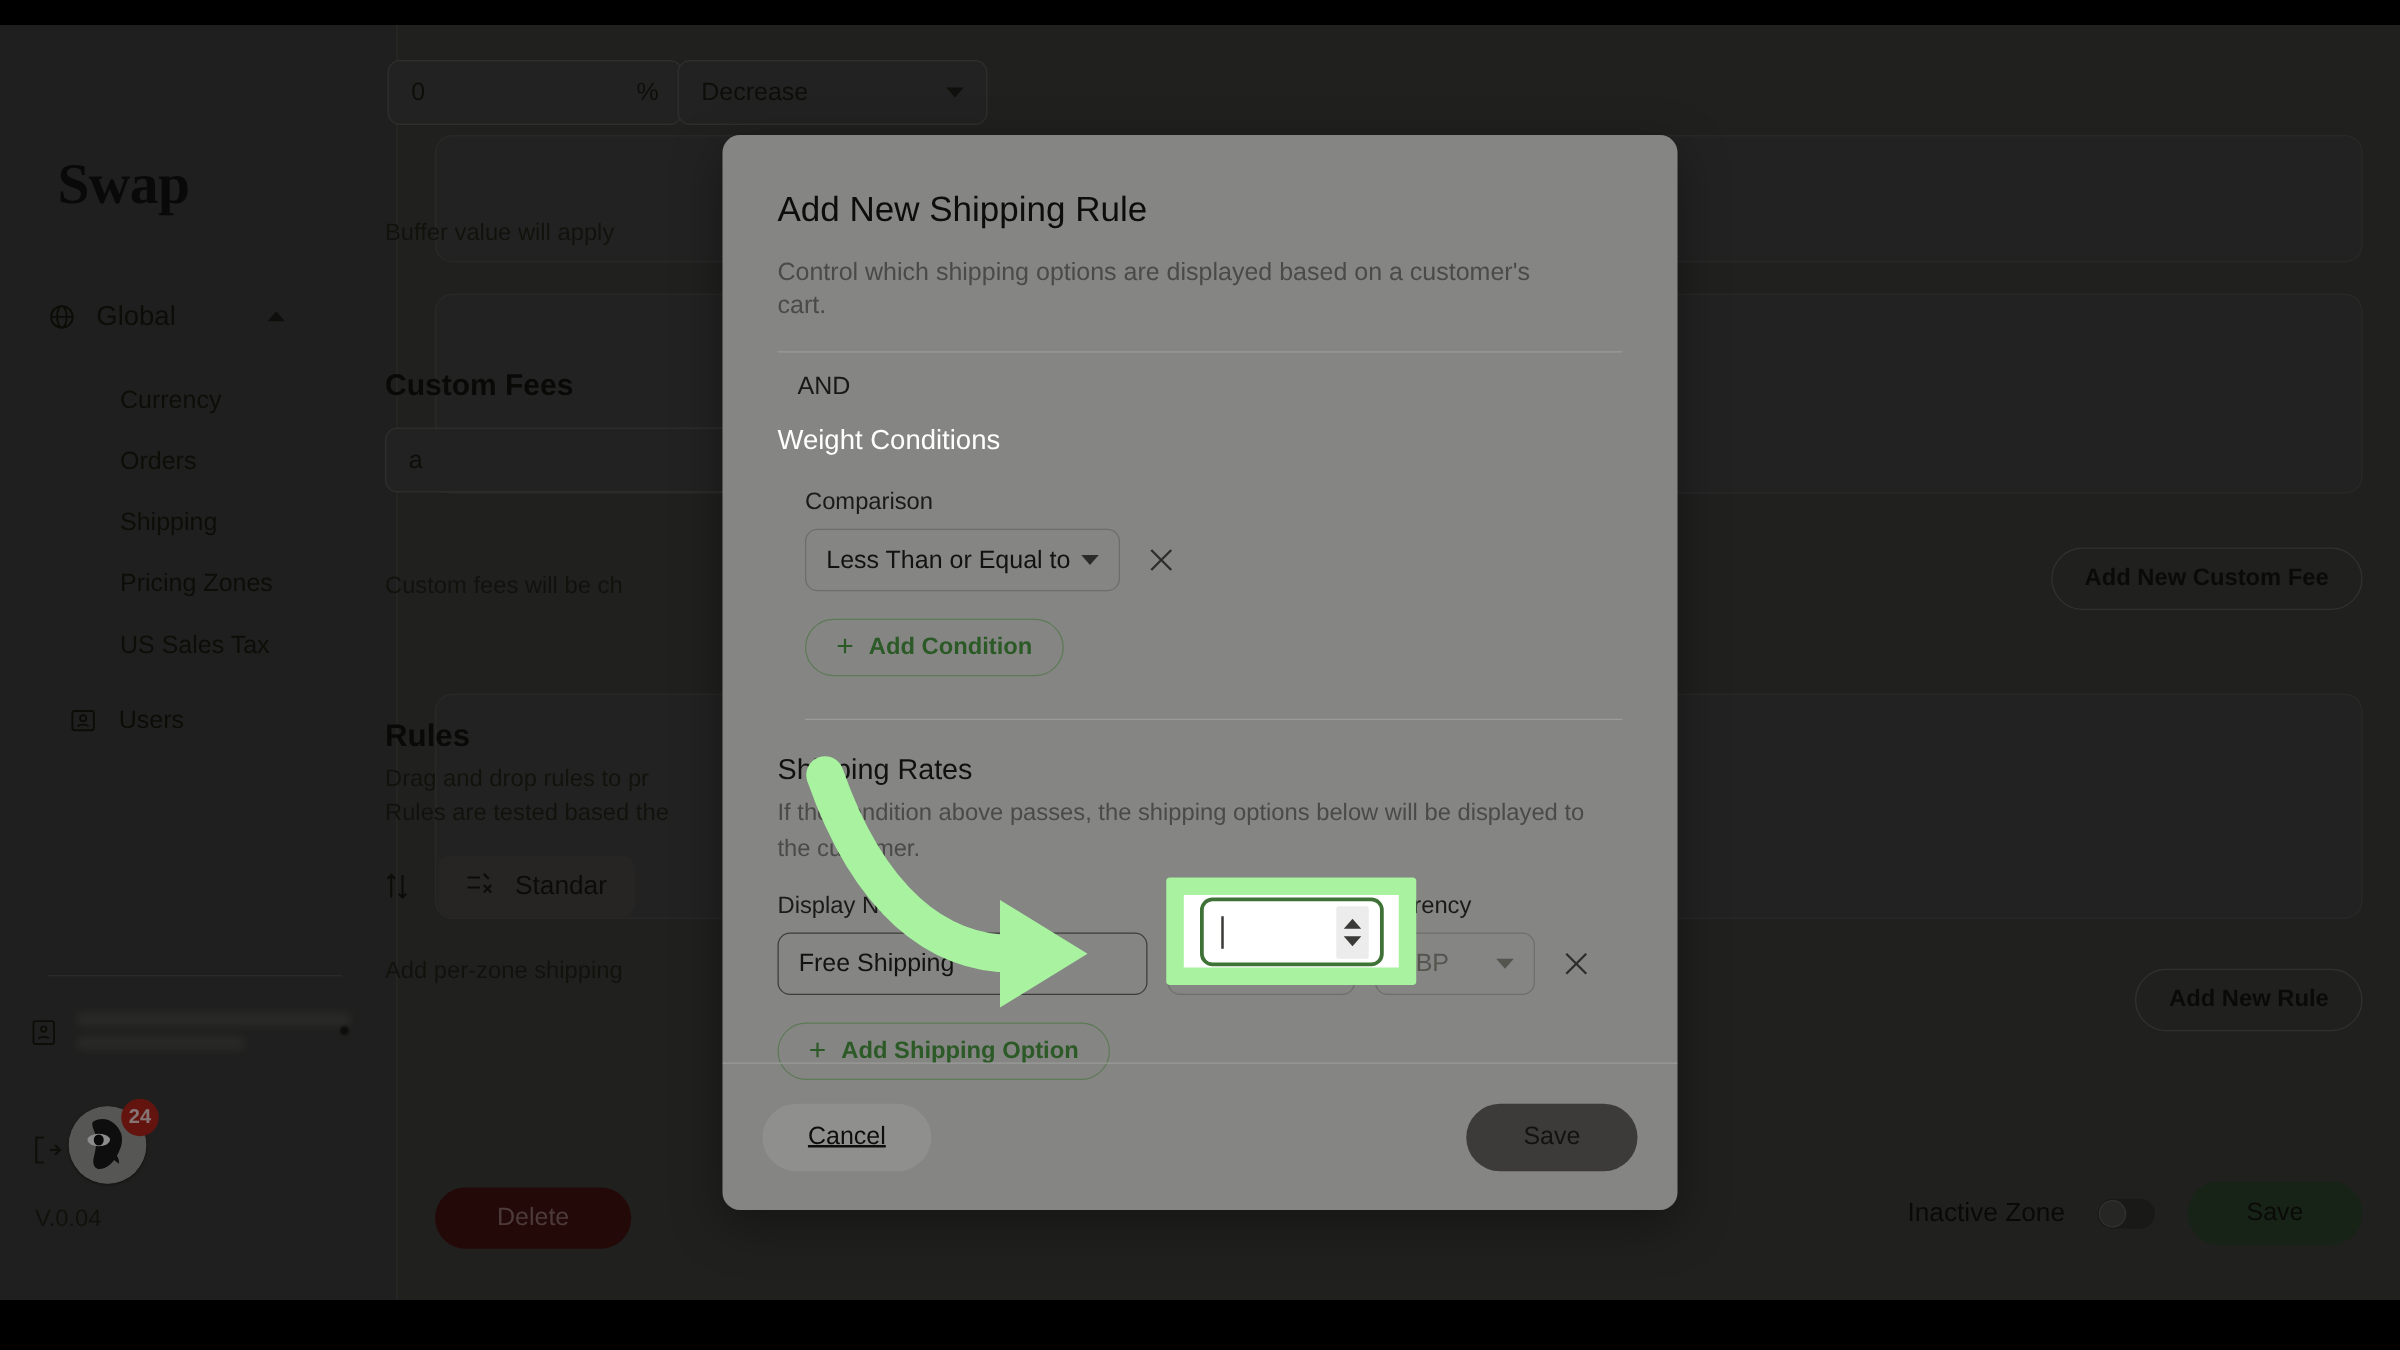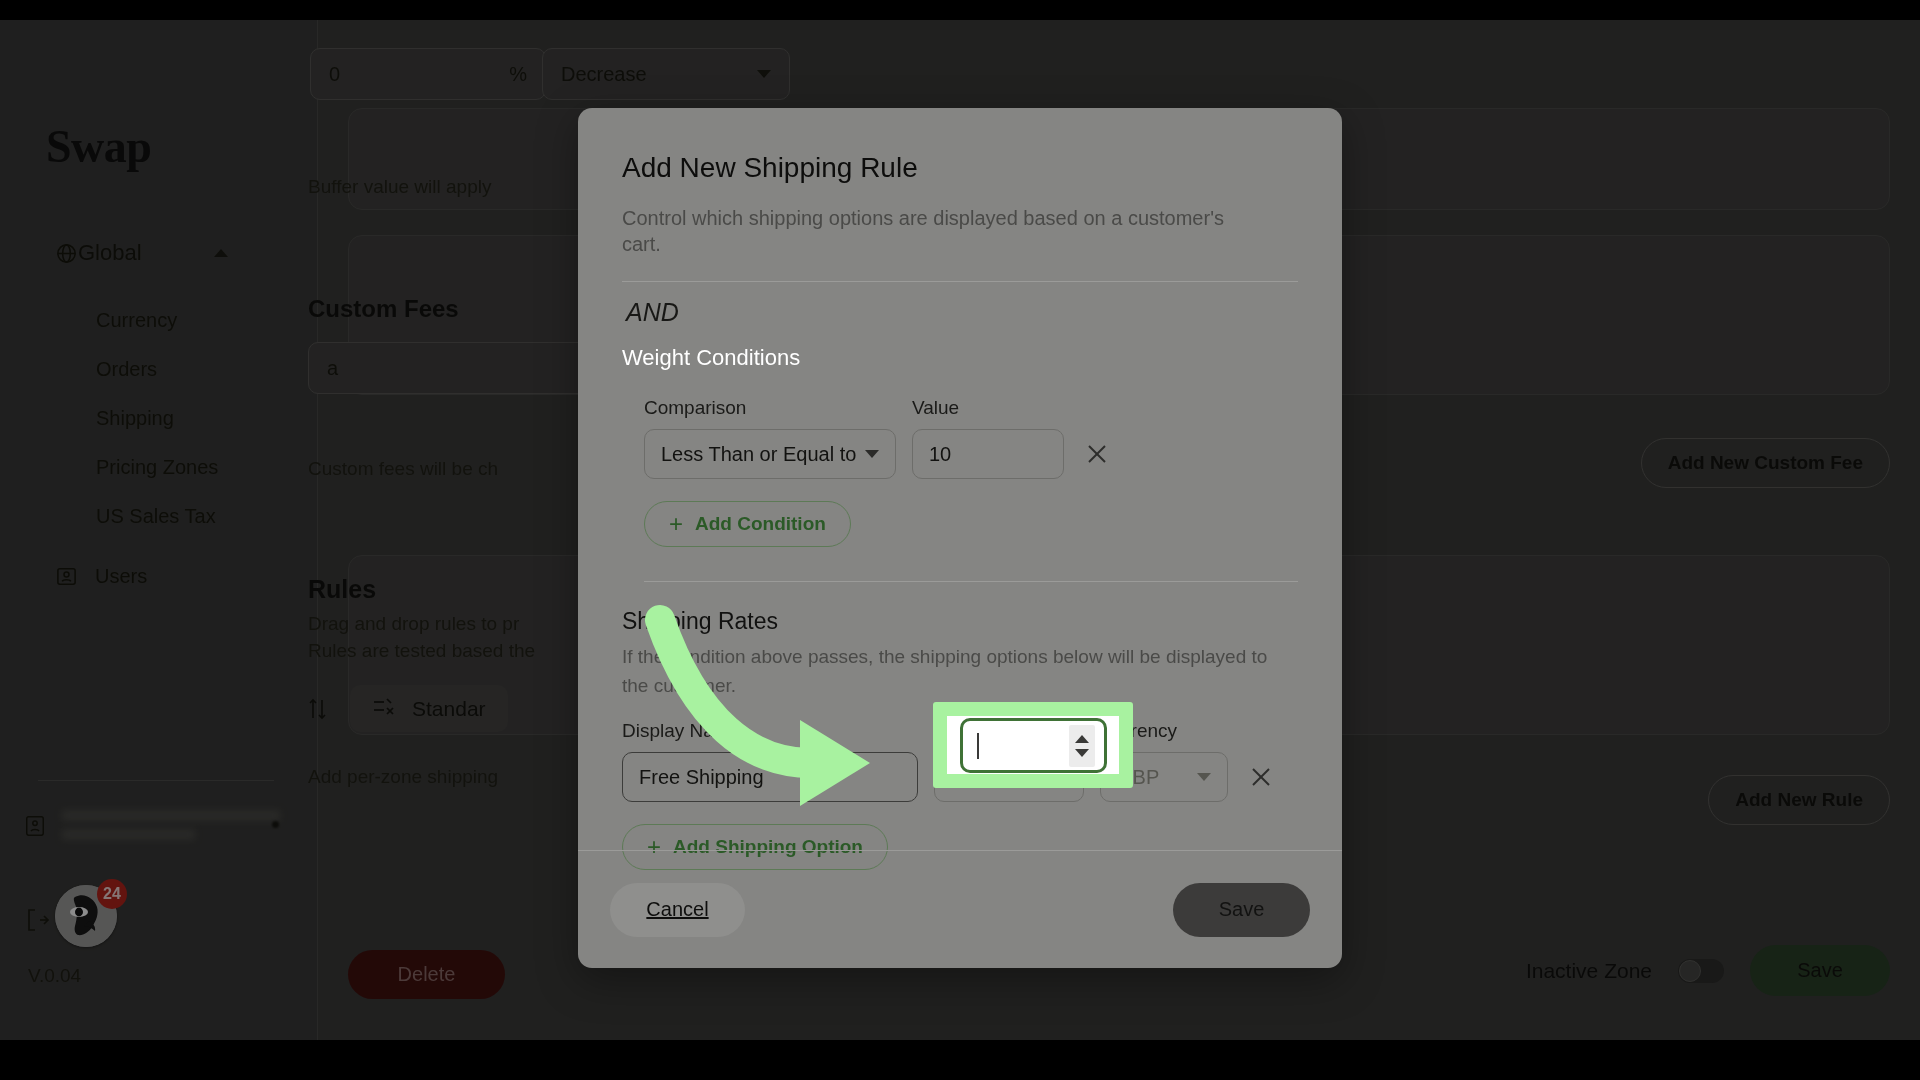--- a/index.html
+++ b/index.html
@@ -26,22 +26,22 @@
     background: #3a3a39;
     border-right: 1px solid #4a4a48;
   }
   .brand {
     position: absolute; left: 46px; top: 100px;
     font-family: "Liberation Serif", serif;
     font-size: 46px; font-weight: 700; color: #111; letter-spacing: -0.5px;
   }
   .nav-group { position: absolute; left: 0; top: 210px; width: 318px; }
   .nav-top {
-    display: flex; align-items: center; 
-    padding: 10px 30px 10px 55px; position: relative;
+    display: flex; align-items: center; gap: 16px;
+    padding: 10px 30px 10px 38px; position: relative;
   }
   .nav-top .label { font-size: 22px; color: #16160f; }
   .globe { width: 23px; height: 23px; flex: none; }
   .caret {
     position: absolute; right: 90px; top: 50%; transform: translateY(-50%);
     width: 0; height: 0;
     border-left: 7px solid transparent; border-right: 7px solid transparent;
     border-bottom: 8px solid #1b1b14;
   }
   .sub { margin-top: 20px; }
@@ -168,21 +168,21 @@
     background: #858583;
     border-radius: 14px;
     z-index: 50;
     box-shadow: 0 12px 40px rgba(0,0,0,0.35);
     overflow: hidden;
   }
   .modal-body { padding: 44px 44px 0 44px; }
   .modal-title { font-size: 28px; color: #0d0d0c; margin-bottom: 22px; }
   .modal-sub { font-size: 20px; color: #4a4a48; line-height: 1.28; max-width: 625px; }
   .m-sep { height: 1px; background: #9b9b99; margin: 24px 0 0 0; }
-  .and { font-size: 25px; color: #181816; margin: 16px 0 18px 4px; font-style: italic; }
+  .and { font-size: 20px; color: #181816; margin: 16px 0 18px 16px; }
   .weight-title { font-size: 22px; color: #ffffff; margin-bottom: 26px; }
   .cond-row { display: flex; align-items: flex-end; gap: 16px; padding-left: 22px; }
   .fgroup { display: flex; flex-direction: column; gap: 10px; }
   .flabel { font-size: 19px; color: #1a1a18; }
   .m-input {
     height: 50px; border: 1px solid #6d6d6a; border-radius: 10px;
     display: flex; align-items: center; padding: 0 16px;
     font-size: 20px; color: #121210; background: transparent;
   }
   .m-caret {
@@ -404,26 +404,20 @@
       <div class="weight-title">Weight Conditions</div>
 
       <div class="cond-row">
         <span class="fgroup" style="width:252px;">
           <span class="flabel">Comparison</span>
           <span class="m-input">
             <span>Less Than or Equal to</span>
             <span class="m-caret"></span>
           </span>
         </span>
-        <span class="fgroup" style="width:152px;">
-          <span class="flabel">Value</span>
-          <span class="m-input">
-            <span>10</span>
-          </span>
-        </span>
         <span class="x-btn">
           <svg viewBox="0 0 22 22" width="22" height="22" stroke="#2d2d2b" stroke-width="1.9" fill="none">
             <line x1="3" y1="3" x2="19" y2="19"></line>
               <line x1="19" y1="3" x2="3" y2="19"></line>
           </svg>
         </span>
       </div>
 
       <div class="ghost-green">
         <span class="plus">+</span>

